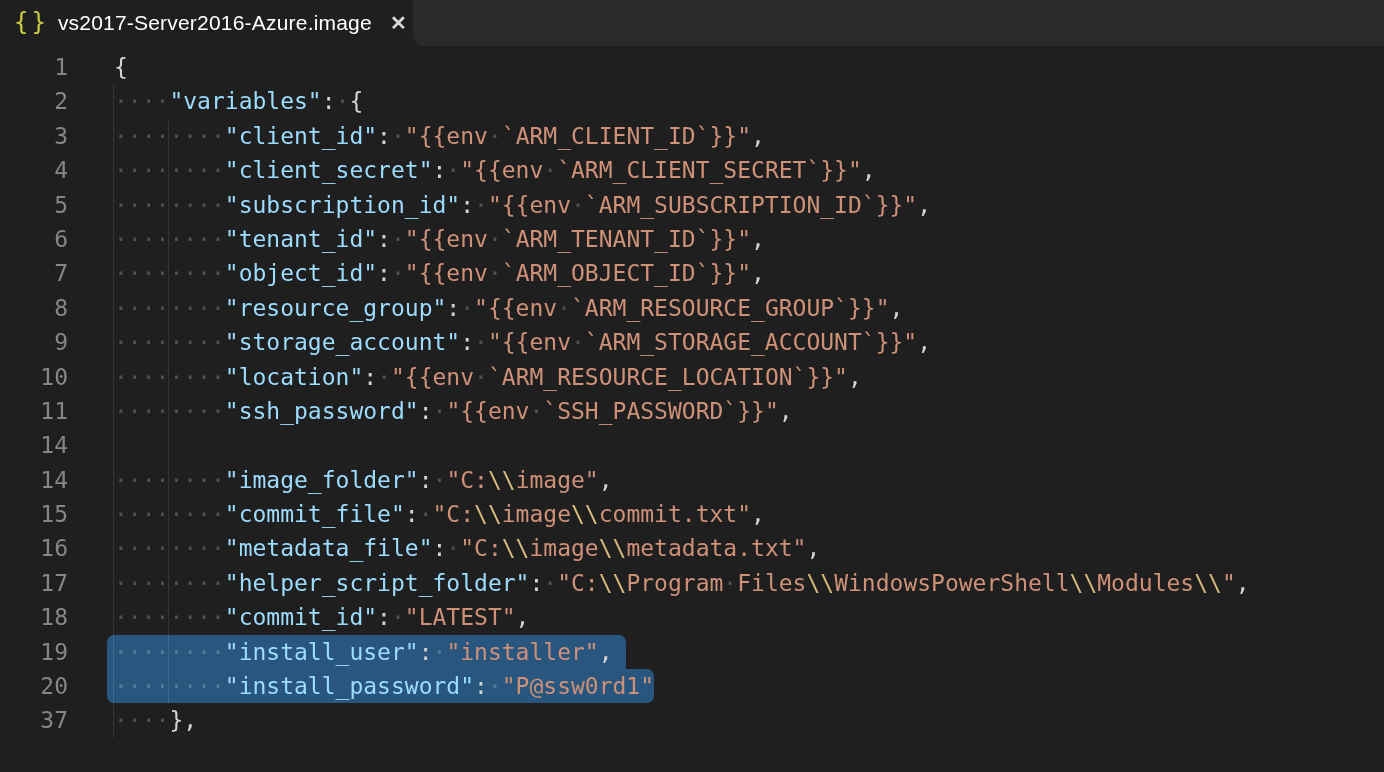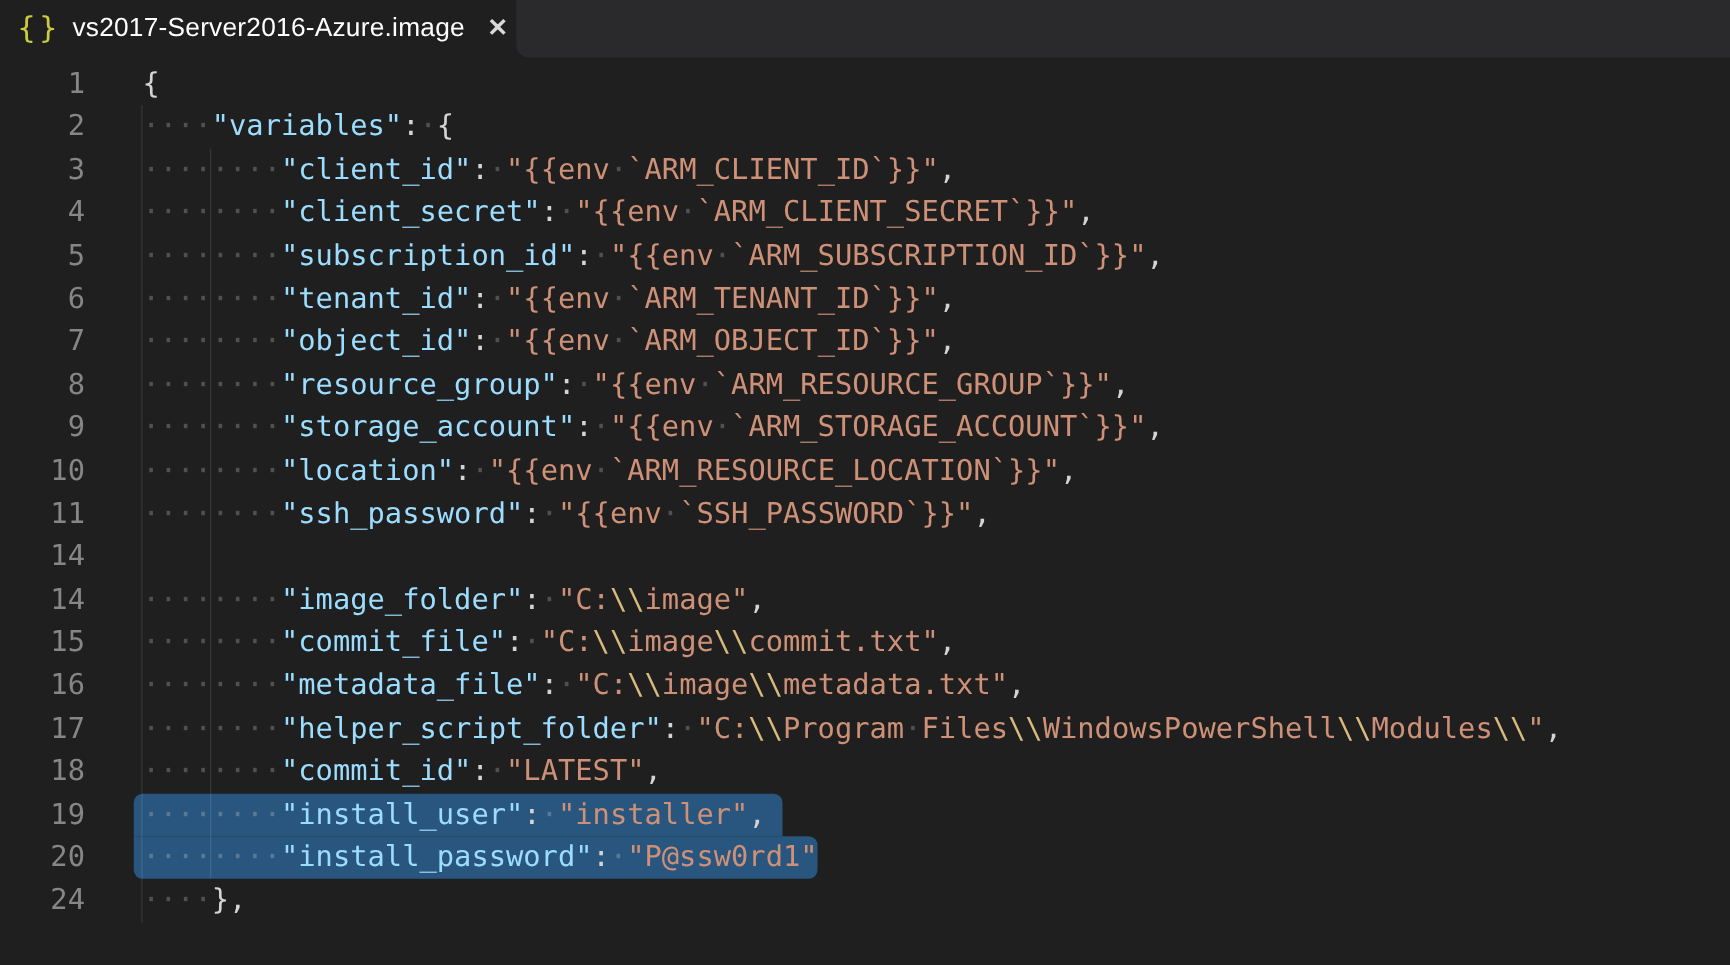--- a/index.html
+++ b/index.html
@@ -84,14 +84,14 @@
     <div class="line"><span class="guide" style="left: 113px;"></span><span class="guide" style="left: 168.4px;"></span><span class="lnum">10</span><span class="ltext"><span class="tok-w">········</span><span class="tok-k">"location"</span><span class="tok-p">:</span><span class="tok-w">·</span><span class="tok-s">"{{env</span><span class="tok-w">·</span><span class="tok-s">`ARM_RESOURCE_LOCATION`}}"</span><span class="tok-p">,</span></span></div>
     <div class="line"><span class="guide" style="left: 113px;"></span><span class="guide" style="left: 168.4px;"></span><span class="lnum">11</span><span class="ltext"><span class="tok-w">········</span><span class="tok-k">"ssh_password"</span><span class="tok-p">:</span><span class="tok-w">·</span><span class="tok-s">"{{env</span><span class="tok-w">·</span><span class="tok-s">`SSH_PASSWORD`}}"</span><span class="tok-p">,</span></span></div>
     <div class="line"><span class="guide" style="left: 113px;"></span><span class="guide" style="left: 168.4px;"></span><span class="lnum">14</span><span class="ltext"></span></div>
     <div class="line"><span class="guide" style="left: 113px;"></span><span class="guide" style="left: 168.4px;"></span><span class="lnum">14</span><span class="ltext"><span class="tok-w">········</span><span class="tok-k">"image_folder"</span><span class="tok-p">:</span><span class="tok-w">·</span><span class="tok-s">"C:</span><span class="tok-e">\\</span><span class="tok-s">image"</span><span class="tok-p">,</span></span></div>
     <div class="line"><span class="guide" style="left: 113px;"></span><span class="guide" style="left: 168.4px;"></span><span class="lnum">15</span><span class="ltext"><span class="tok-w">········</span><span class="tok-k">"commit_file"</span><span class="tok-p">:</span><span class="tok-w">·</span><span class="tok-s">"C:</span><span class="tok-e">\\</span><span class="tok-s">image</span><span class="tok-e">\\</span><span class="tok-s">commit.txt"</span><span class="tok-p">,</span></span></div>
     <div class="line"><span class="guide" style="left: 113px;"></span><span class="guide" style="left: 168.4px;"></span><span class="lnum">16</span><span class="ltext"><span class="tok-w">········</span><span class="tok-k">"metadata_file"</span><span class="tok-p">:</span><span class="tok-w">·</span><span class="tok-s">"C:</span><span class="tok-e">\\</span><span class="tok-s">image</span><span class="tok-e">\\</span><span class="tok-s">metadata.txt"</span><span class="tok-p">,</span></span></div>
     <div class="line"><span class="guide" style="left: 113px;"></span><span class="guide" style="left: 168.4px;"></span><span class="lnum">17</span><span class="ltext"><span class="tok-w">········</span><span class="tok-k">"helper_script_folder"</span><span class="tok-p">:</span><span class="tok-w">·</span><span class="tok-s">"C:</span><span class="tok-e">\\</span><span class="tok-s">Program</span><span class="tok-w">·</span><span class="tok-s">Files</span><span class="tok-e">\\</span><span class="tok-s">WindowsPowerShell</span><span class="tok-e">\\</span><span class="tok-s">Modules</span><span class="tok-e">\\</span><span class="tok-s">"</span><span class="tok-p">,</span></span></div>
     <div class="line"><span class="guide" style="left: 113px;"></span><span class="guide" style="left: 168.4px;"></span><span class="lnum">18</span><span class="ltext"><span class="tok-w">········</span><span class="tok-k">"commit_id"</span><span class="tok-p">:</span><span class="tok-w">·</span><span class="tok-s">"LATEST"</span><span class="tok-p">,</span></span></div>
     <div class="line"><div class="sel sel-top" style="width: 519.4px;"></div><span class="guide" style="left: 113px;"></span><span class="guide" style="left: 168.4px;"></span><span class="lnum">19</span><span class="ltext"><span class="tok-w">········</span><span class="tok-k">"install_user"</span><span class="tok-p">:</span><span class="tok-w">·</span><span class="tok-s">"installer"</span><span class="tok-p">,</span></span></div>
     <div class="line"><div class="sel sel-bottom" style="width: 547.1px;"></div><span class="guide" style="left: 113px;"></span><span class="guide" style="left: 168.4px;"></span><span class="lnum">20</span><span class="ltext"><span class="tok-w">········</span><span class="tok-k">"install_password"</span><span class="tok-p">:</span><span class="tok-w">·</span><span class="tok-s">"P@ssw0rd1"</span></span></div>
-    <div class="line"><span class="guide" style="left: 113px;"></span><span class="lnum">24</span><span class="ltext"><span class="tok-w">····</span><span class="tok-p">},</span></span></div>
+    <div class="line"><span class="guide" style="left: 113px;"></span><span class="lnum">37</span><span class="ltext"><span class="tok-w">····</span><span class="tok-p">},</span></span></div>
   </div>
 
 </body></html>

